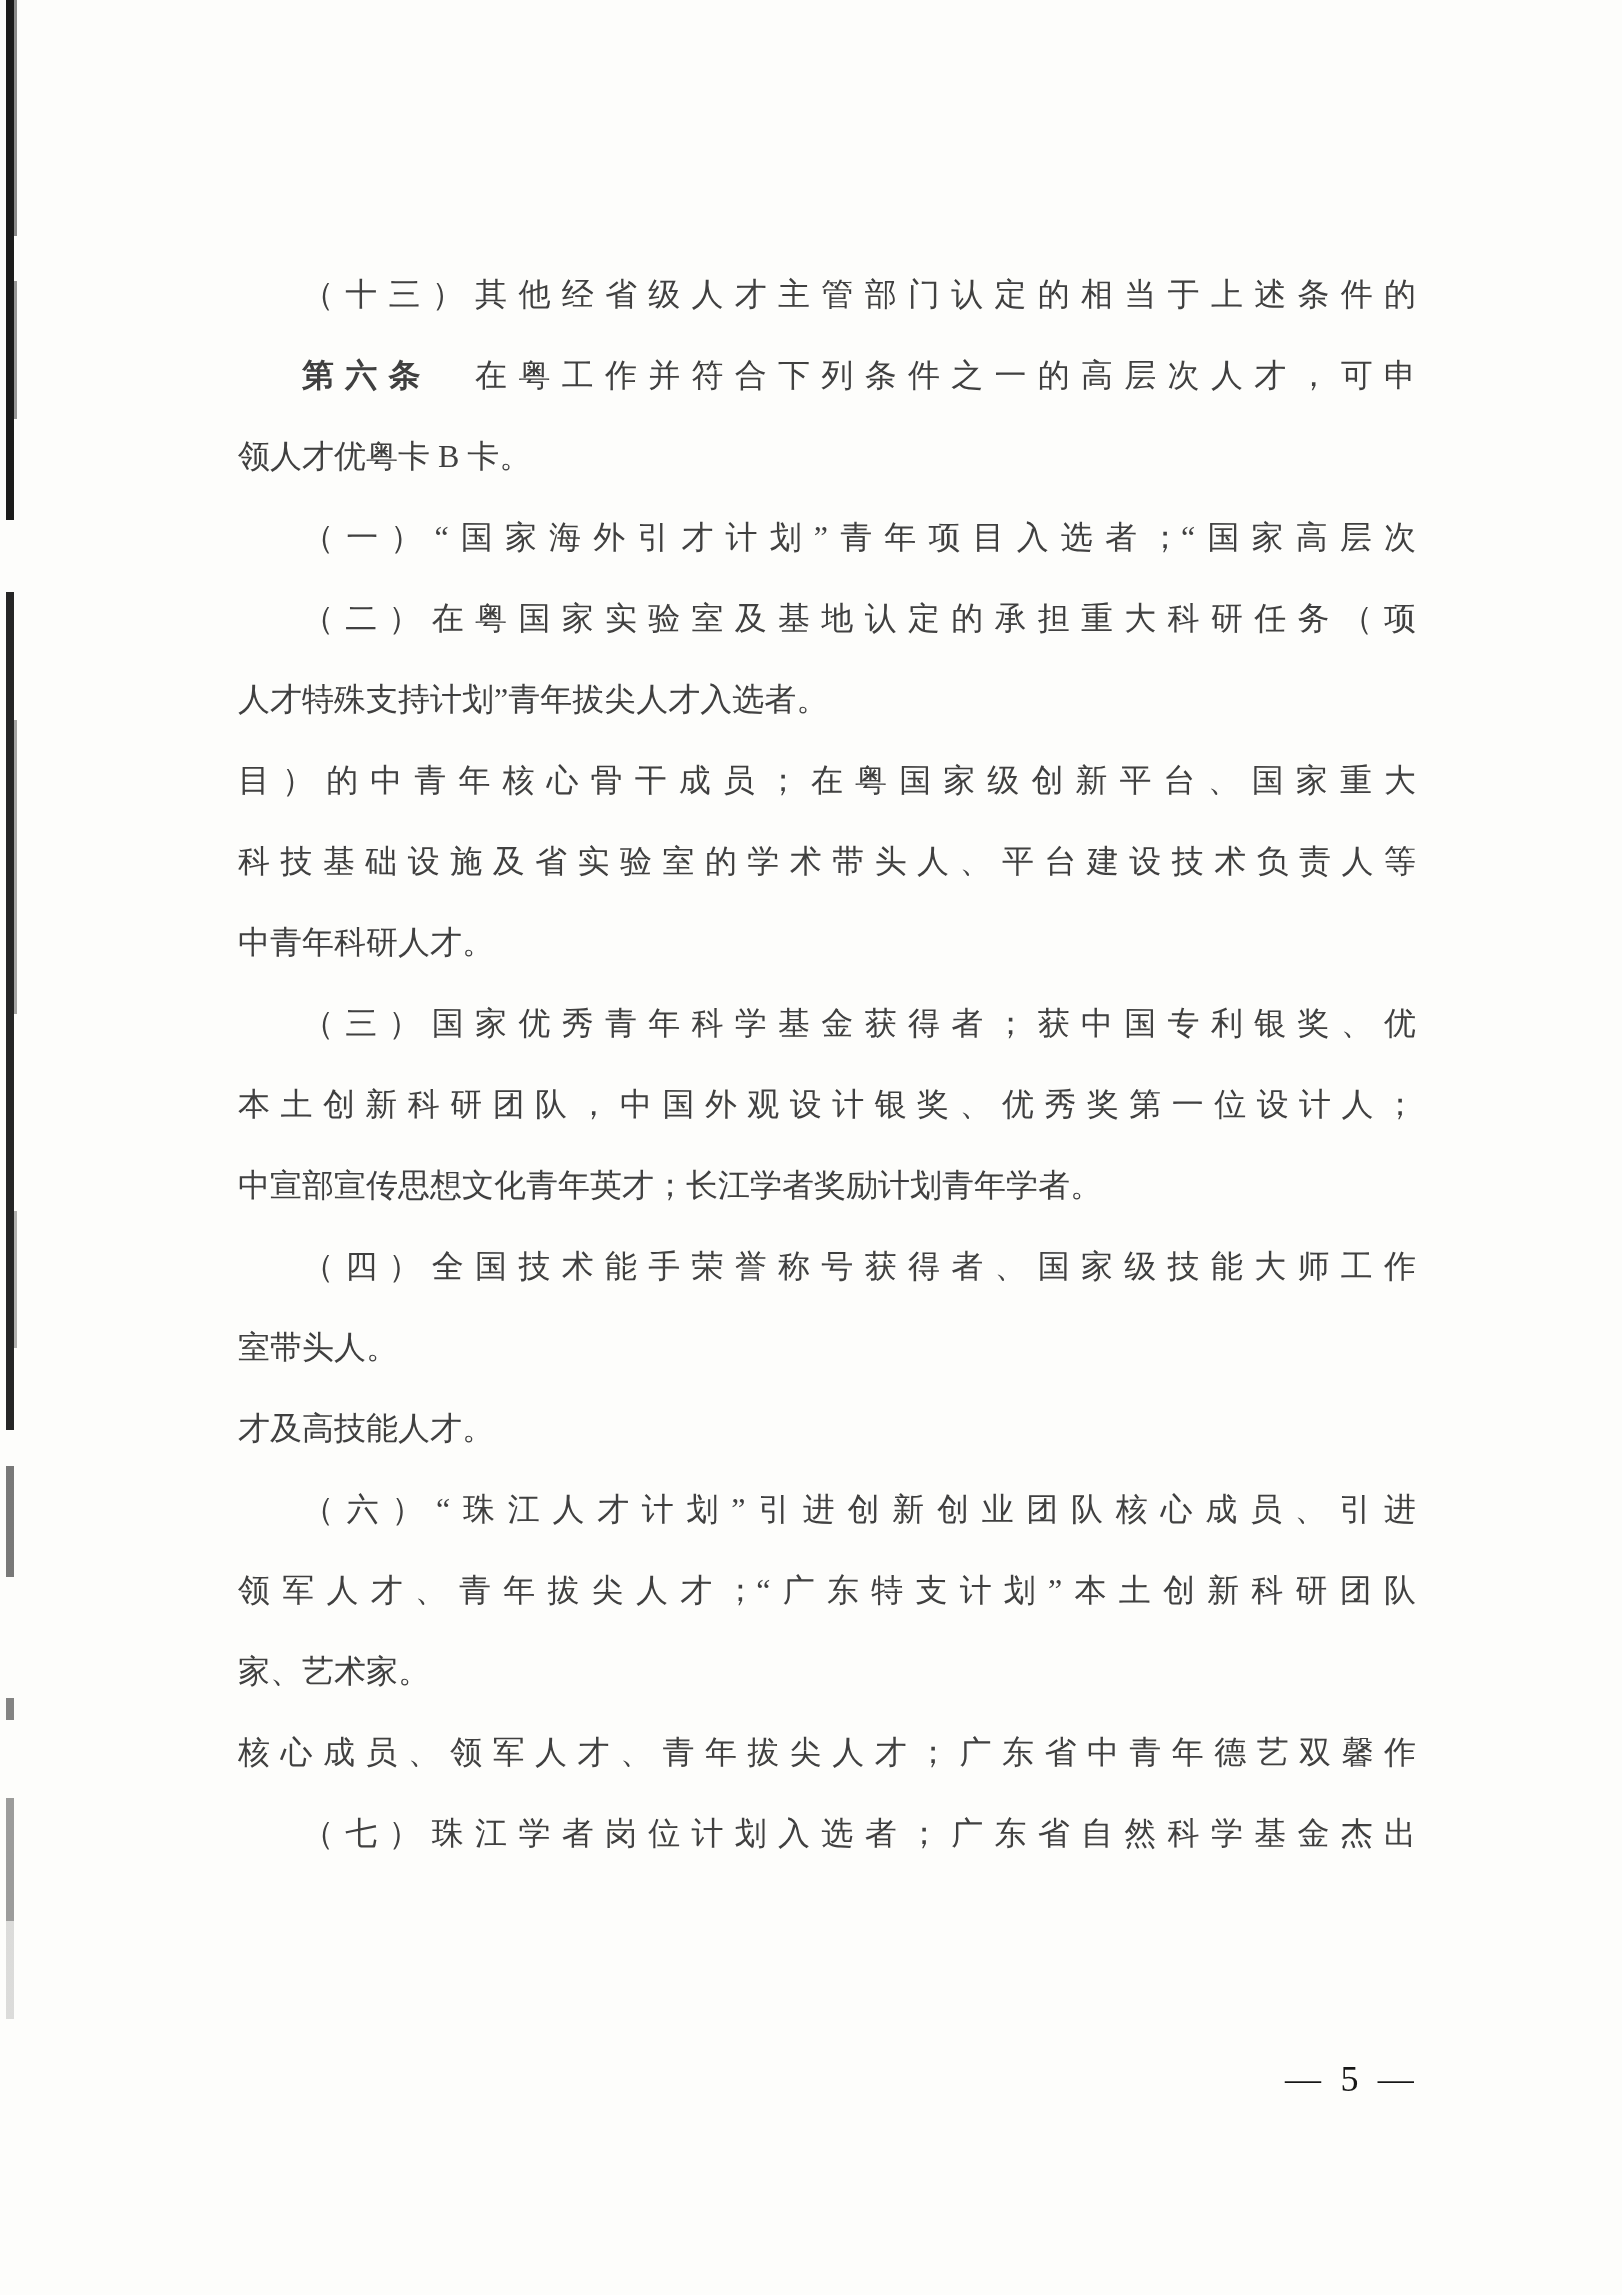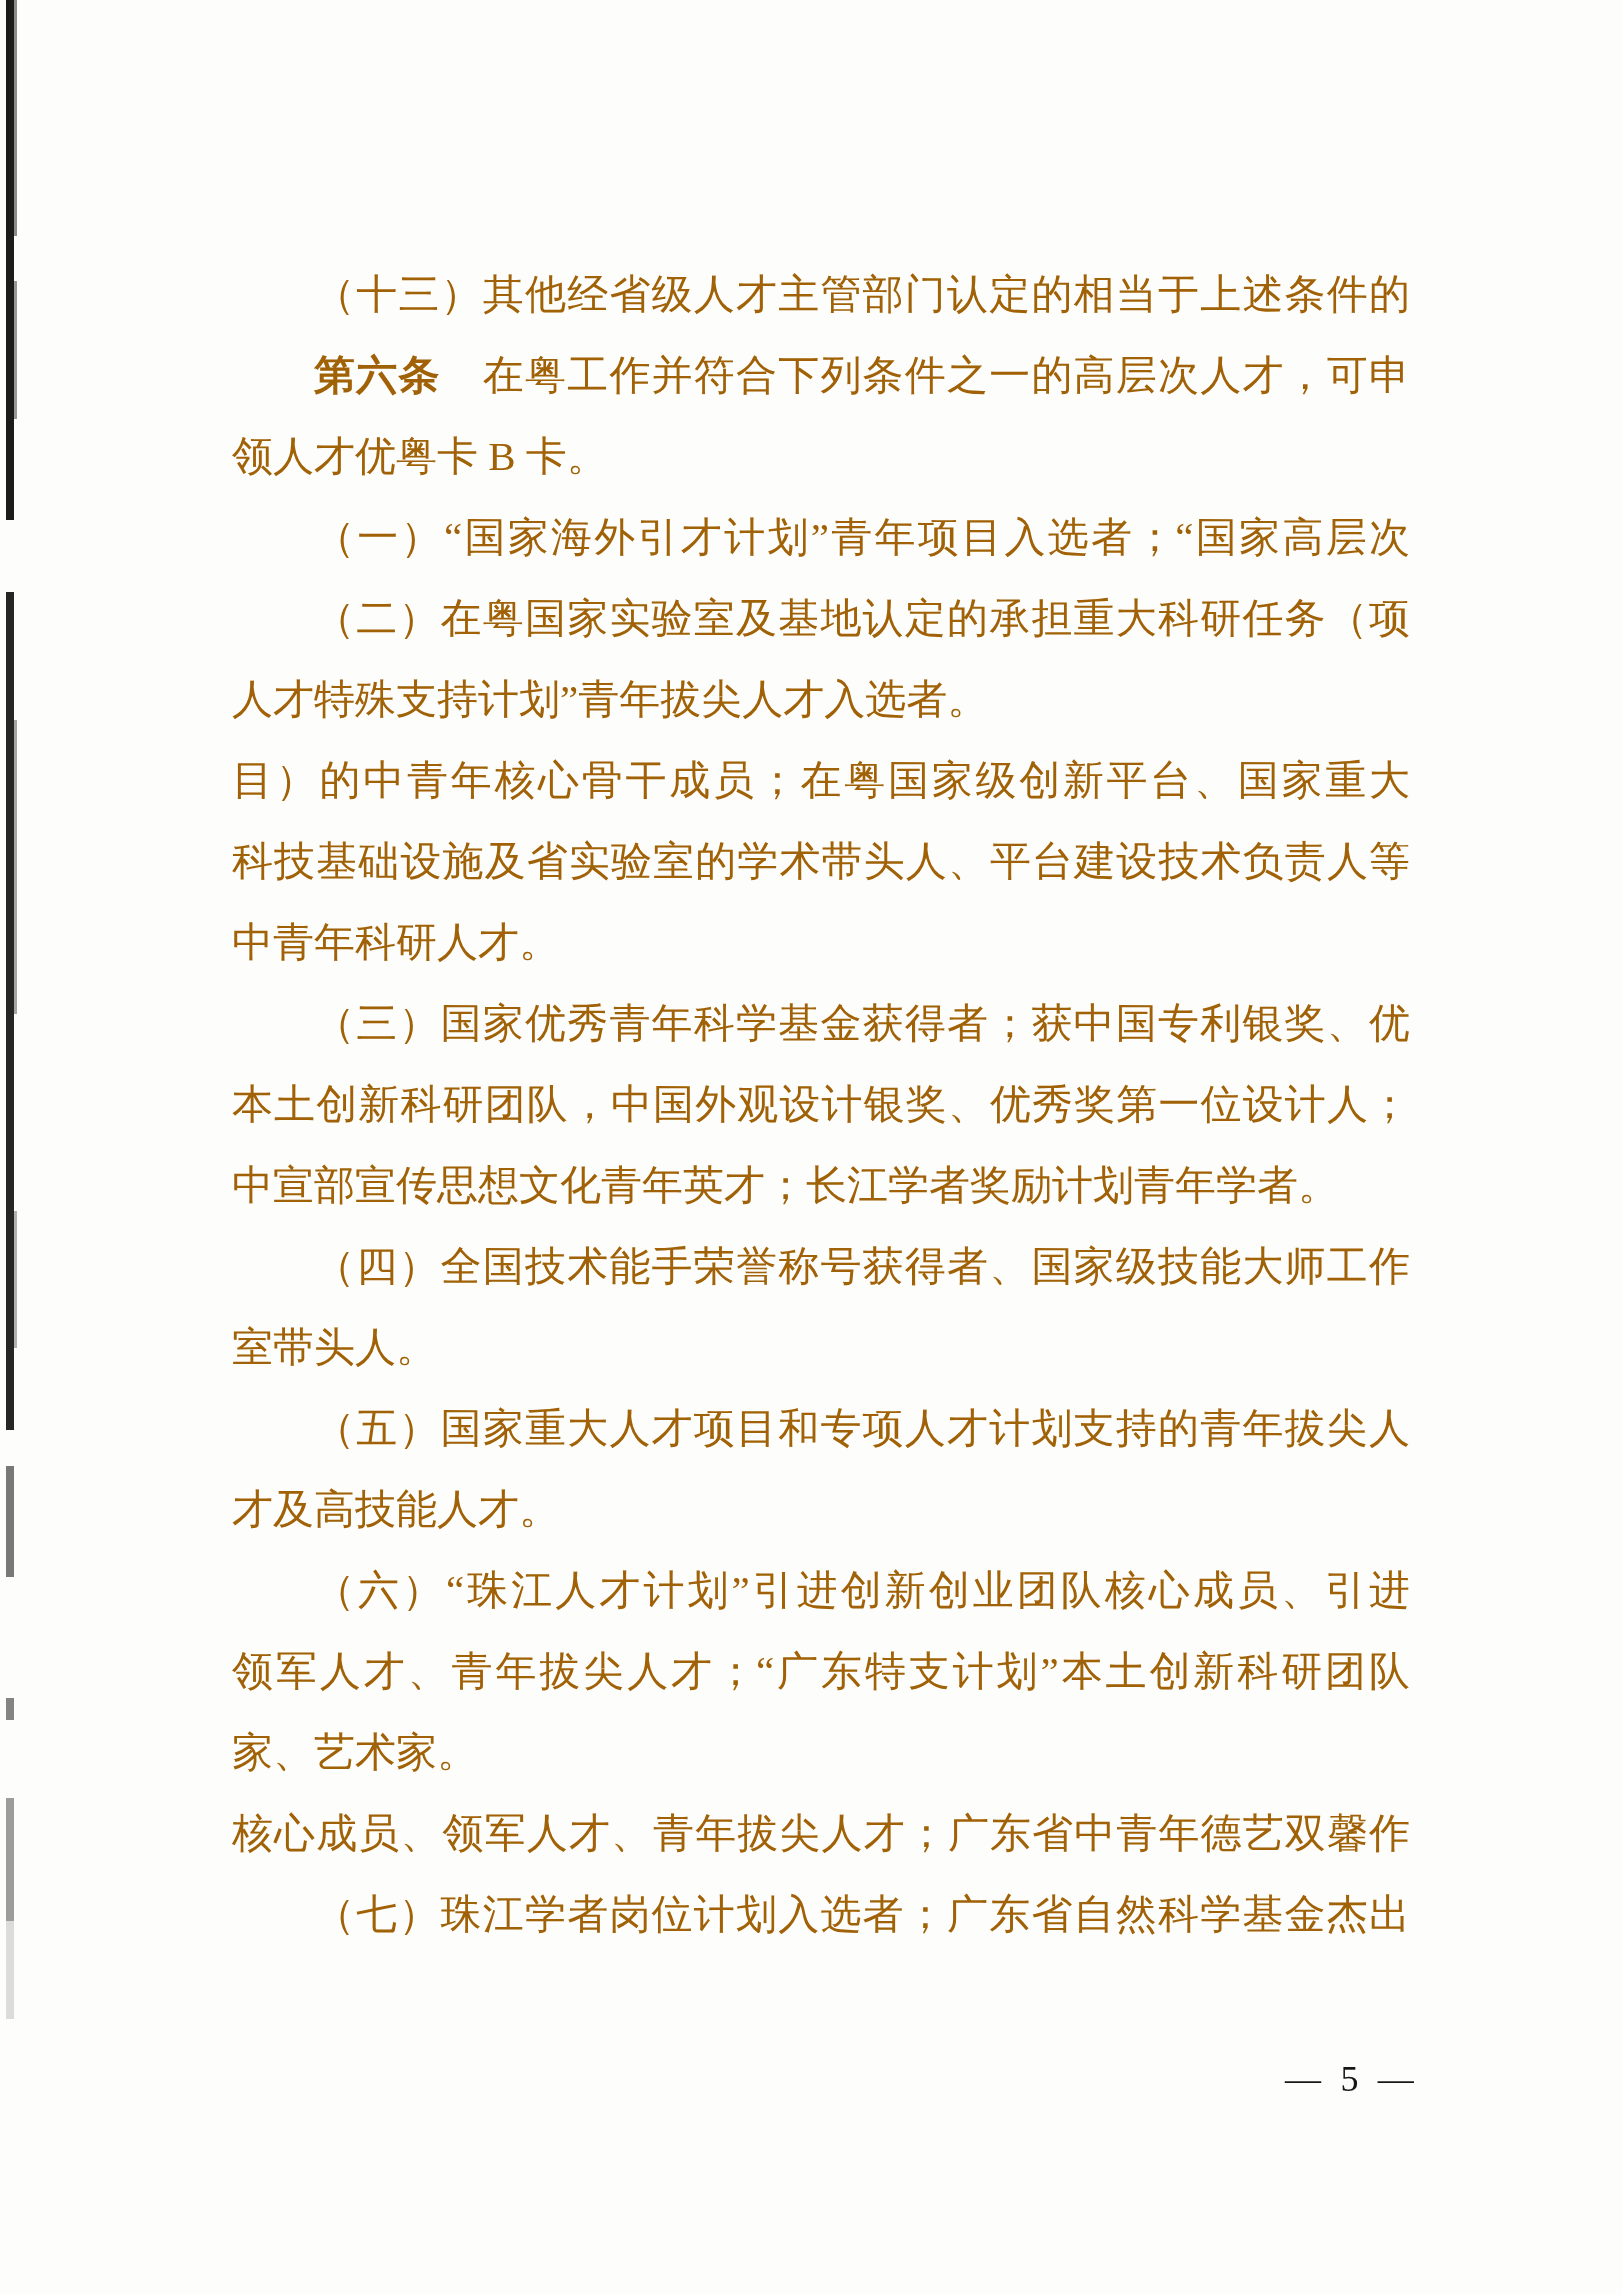--- a/index.html
+++ b/index.html
@@ -46,26 +46,26 @@
       transparent 236px, transparent 281px,
       rgba(0,0,0,0.40) 281px, rgba(0,0,0,0.40) 419px,
       transparent 419px, transparent 720px,
       rgba(0,0,0,0.35) 720px, rgba(0,0,0,0.35) 1014px,
       transparent 1014px, transparent 1211px,
       rgba(0,0,0,0.30) 1211px, rgba(0,0,0,0.30) 1348px,
       transparent 1348px);
   }
   .doc {
     position: absolute;
-    left: 232px;
+    left: 238px;
     top: 254px;
     width: 1178px;
-    font-size: 41px;
+    font-size: 32px;
     line-height: 81px;
-    color: #a16207;
+    color: #404040;
   }
   .line {
     height: 81px;
     overflow: hidden;
     white-space: normal;
   }
   .full {
     text-align: justify;
     text-align-last: justify;
     text-justify: inter-character;
@@ -102,21 +102,20 @@
     <div class="line indent full">（二）在粤国家实验室及基地认定的承担重大科研任务（项</div>
     <div class="line">人才特殊支持计划”青年拔尖人才入选者。</div>
     <div class="line full">目）的中青年核心骨干成员；在粤国家级创新平台、国家重大</div>
     <div class="line full">科技基础设施及省实验室的学术带头人、平台建设技术负责人等</div>
     <div class="line">中青年科研人才。</div>
     <div class="line indent full">（三）国家优秀青年科学基金获得者；获中国专利银奖、优</div>
     <div class="line full">本土创新科研团队，中国外观设计银奖、优秀奖第一位设计人；</div>
     <div class="line">中宣部宣传思想文化青年英才；长江学者奖励计划青年学者。</div>
     <div class="line indent full">（四）全国技术能手荣誉称号获得者、国家级技能大师工作</div>
     <div class="line">室带头人。</div>
-    <div class="line indent full">（五）国家重大人才项目和专项人才计划支持的青年拔尖人</div>
     <div class="line">才及高技能人才。</div>
     <div class="line indent full">（六）“珠江人才计划”引进创新创业团队核心成员、引进</div>
     <div class="line full">领军人才、青年拔尖人才；“广东特支计划”本土创新科研团队</div>
     <div class="line">家、艺术家。</div>
     <div class="line full">核心成员、领军人才、青年拔尖人才；广东省中青年德艺双馨作</div>
     <div class="line indent full">（七）珠江学者岗位计划入选者；广东省自然科学基金杰出</div>
   </div>
 
   <div class="pagenum">— 5 —</div>
 

